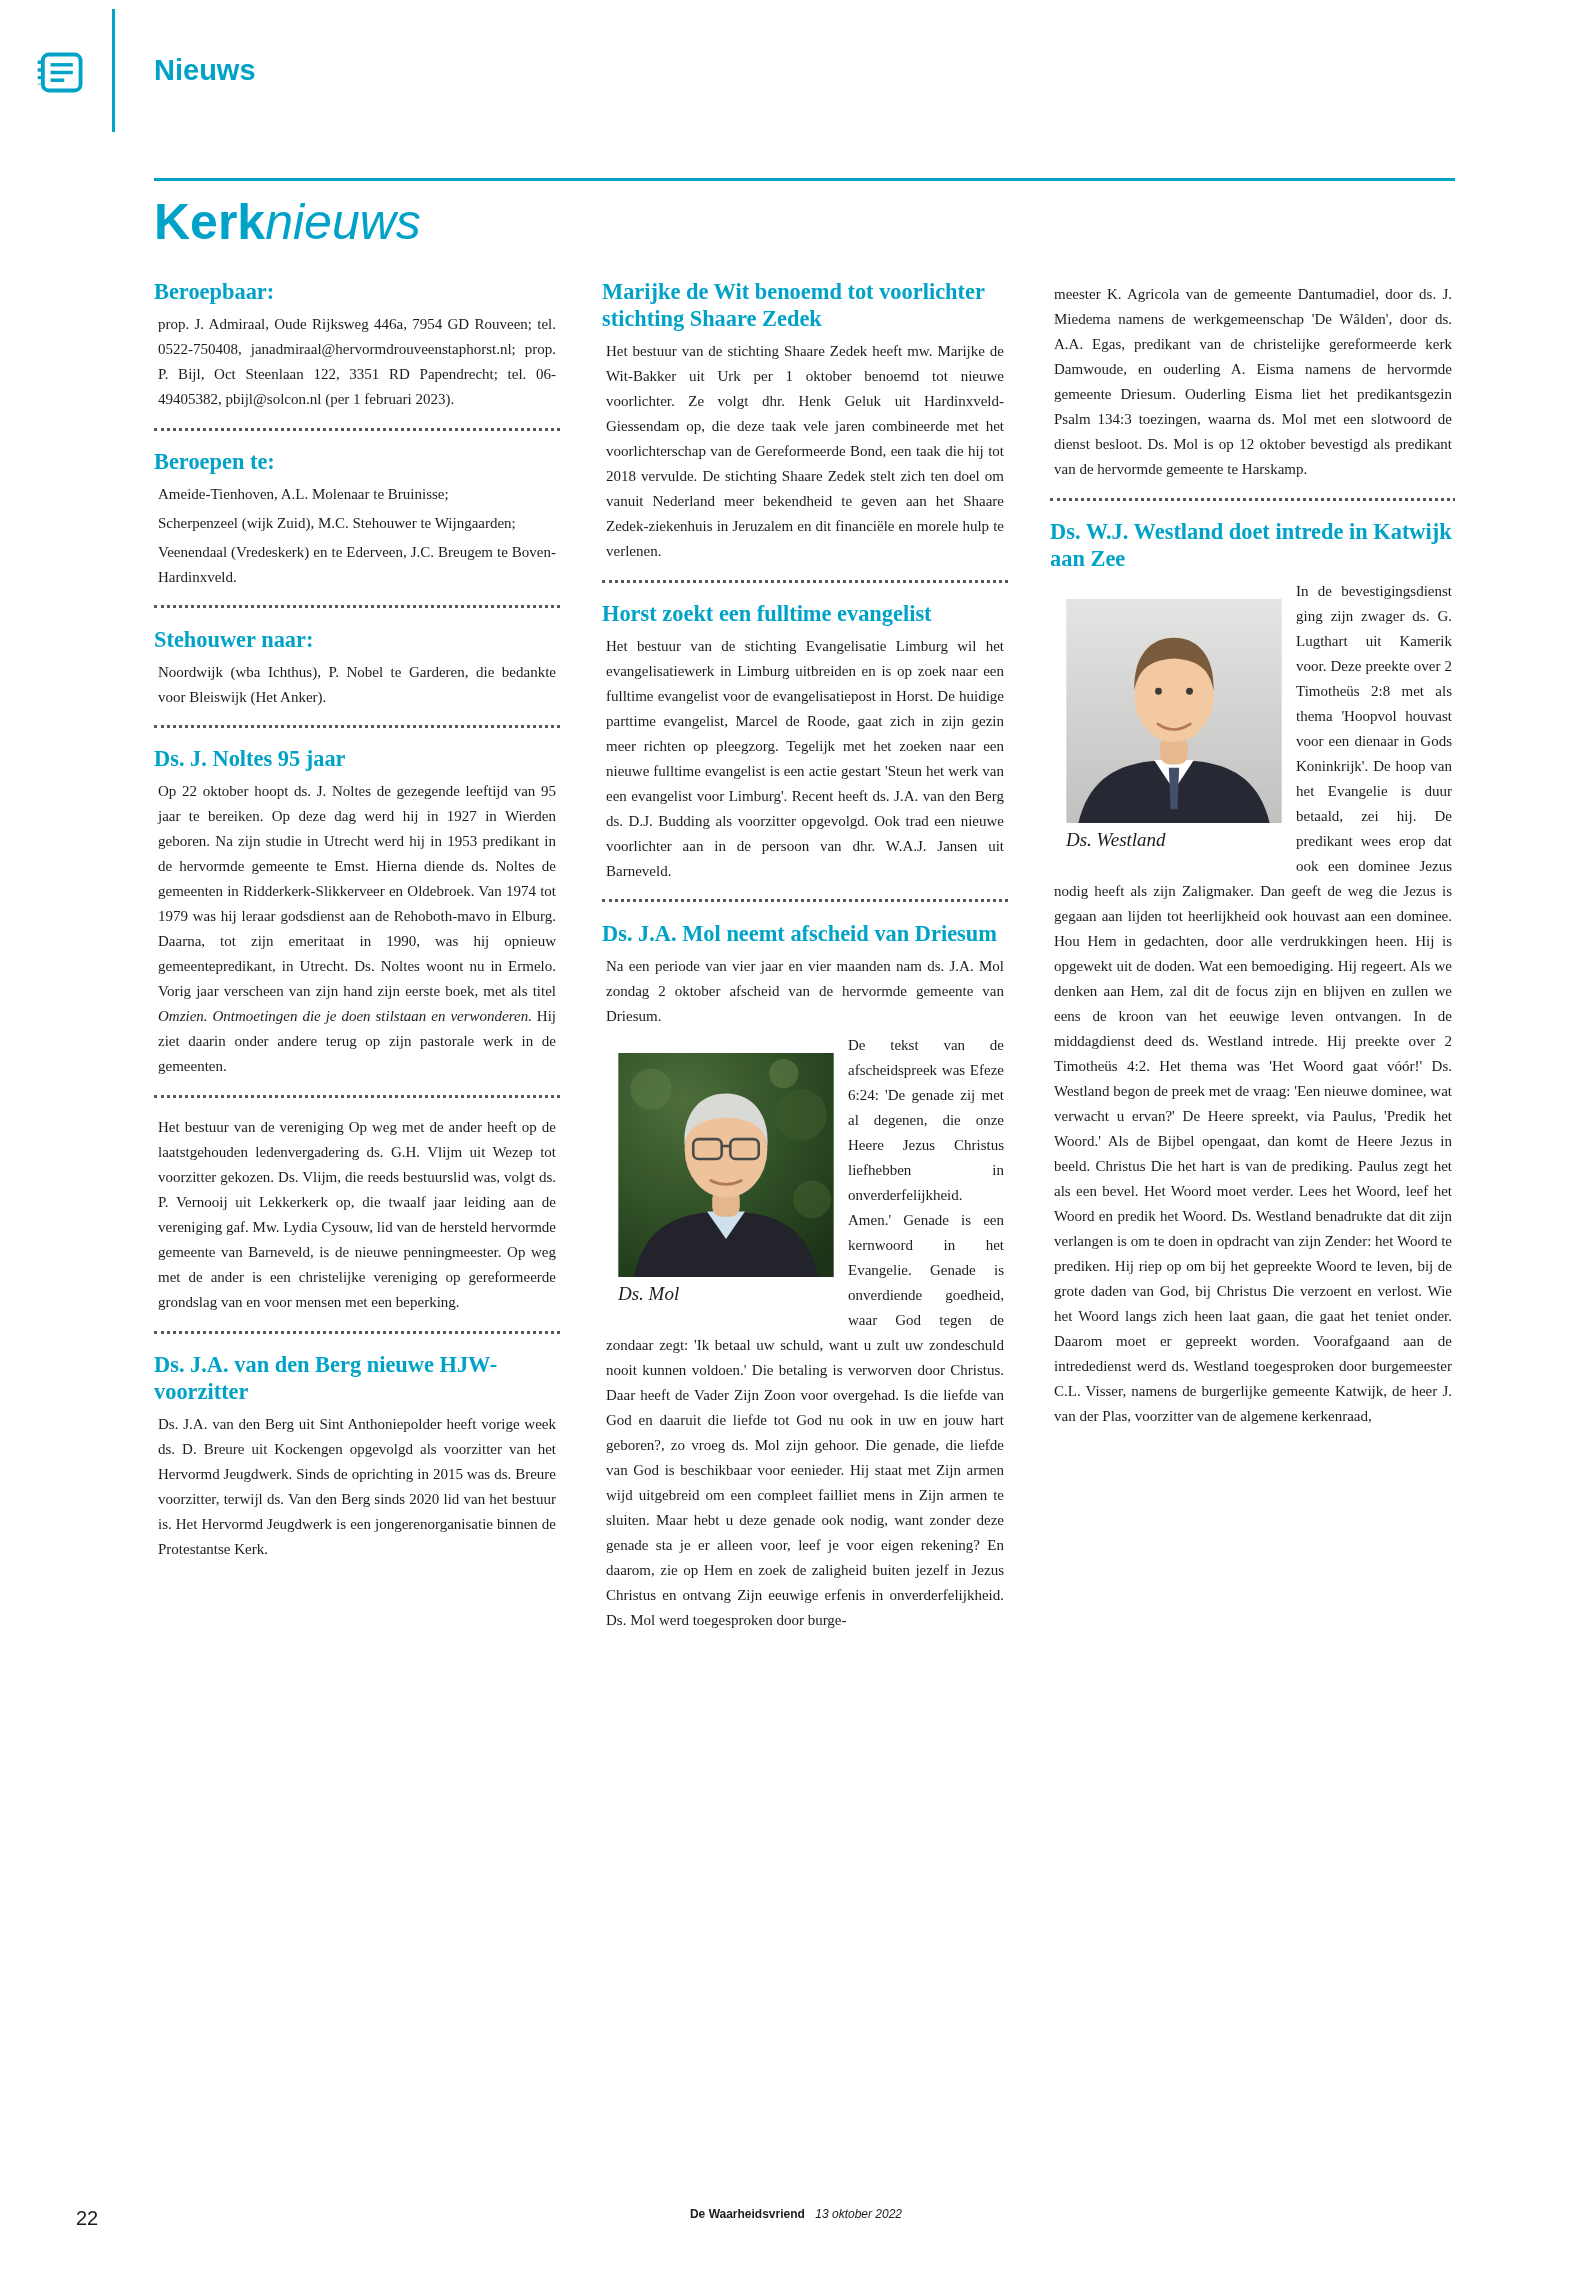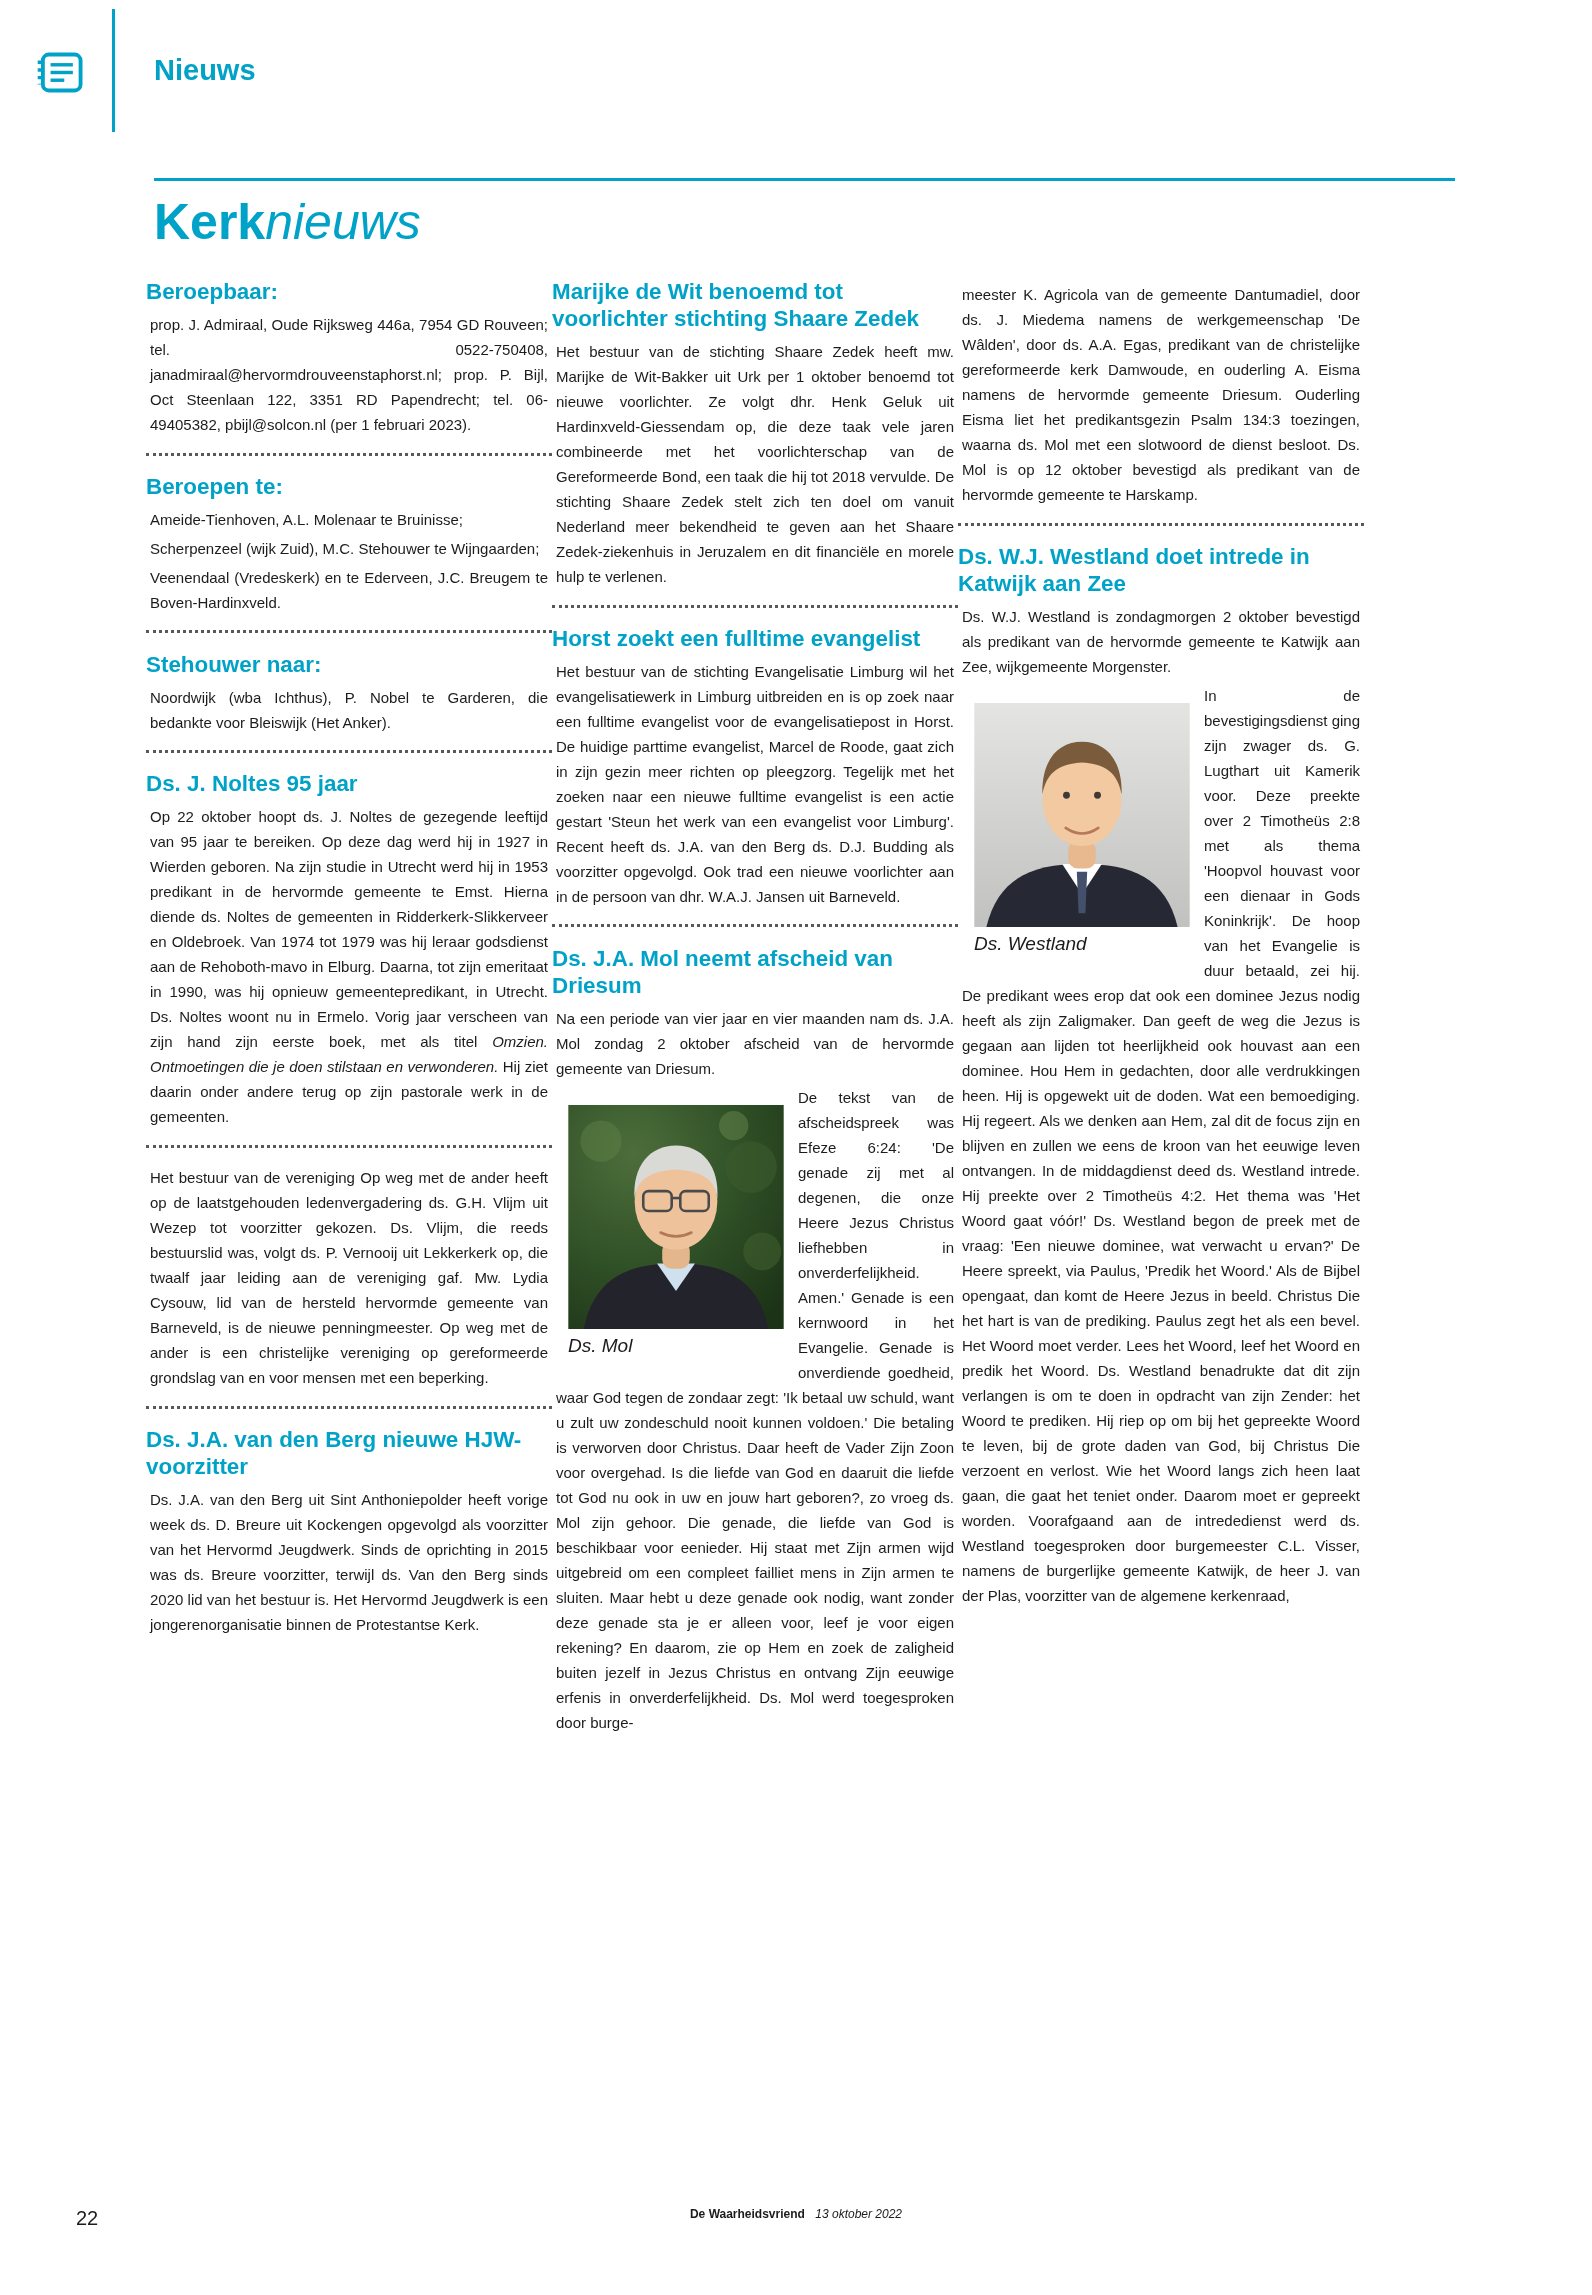--- a/index.html
+++ b/index.html
@@ -12,22 +12,22 @@
   .masthead-icon{position:absolute; left:36px; top:50px; width:48px; height:45px; color:var(--accent);}
   .masthead-icon svg{width:100%; height:100%; display:block;}
   .vline{position:absolute; left:112px; top:8.6px; width:2.6px; height:123px; background:var(--accent);}
   .section-label{position:absolute; left:154px; top:54px; font-size:29px; font-weight:700; color:var(--accent);}
   .title-rule{position:absolute; left:154px; top:178px; width:1301px; height:2.6px; background:var(--accent);}
   .page-title{position:absolute; left:154px; top:195px; font-size:50px; line-height:55px; color:var(--accent);}
   .page-title .t-bold{font-weight:700;}
   .page-title .t-italic{font-style:italic; font-weight:400;}
   
   .content{
-    position:absolute; left:146px; top:278px; width:1301px; height:1911px;
-    display:flex; overflow:hidden;
+    position:absolute; left:154px; top:278px; width:1301px; height:1911px;
+    display:flex; gap:42px; overflow:hidden;font-family:Liberation Serif, serif;
   }
   .col{flex:0 0 406px; width:406px;}
   h3.h{color:var(--accent); font-size:22.4px; line-height:27px; font-weight:700; margin:0 0 7px 0;}
   p.para{margin:4px; font-size:15px; line-height:25px; text-align:justify; color:var(--ink);}
   p.para em{font-style:italic;}
   .dots{border-top:3.5px dotted var(--dots); height:0; margin:15.5px 0 17.3px 0;}
   
   figure.photo{float:left; width:200px; margin:4.3px 14px 3.5px 0; padding:16px;}
   figure.photo svg{display:block; width:216px; height:224px;}
   figure.photo figcaption{font-style:italic; font-size:19px; line-height:24px; margin-top:5.2px; color:var(--ink); text-align:left;}
@@ -135,21 +135,20 @@
           <p class="para">De tekst van de afscheidspreek was Efeze 6:24: 'De genade zij met al degenen, die onze Heere Jezus Christus liefhebben in onverderfelijkheid. Amen.' Genade is een kernwoord in het Evangelie. Genade is onverdiende goedheid, waar God tegen de zondaar zegt: 'Ik betaal uw schuld, want u zult uw zondeschuld nooit kunnen voldoen.' Die betaling is verworven door Christus. Daar heeft de Vader Zijn Zoon voor overgehad. Is die liefde van God en daaruit die liefde tot God nu ook in uw en jouw hart geboren?, zo vroeg ds. Mol zijn gehoor. Die genade, die liefde van God is beschikbaar voor eenieder. Hij staat met Zijn armen wijd uitgebreid om een compleet failliet mens in Zijn armen te sluiten. Maar hebt u deze genade ook nodig, want zonder deze genade sta je er alleen voor, leef je voor eigen rekening? En daarom, zie op Hem en zoek de zaligheid buiten jezelf in Jezus Christus en ontvang Zijn eeuwige erfenis in onverderfelijkheid. Ds. Mol werd toegesproken door burge-</p>
         </section>
       </div>
       <div class="col">
         <section class="sec">
           <p class="para">meester K. Agricola van de gemeente Dantumadiel, door ds. J. Miedema namens de werkgemeenschap 'De Wâlden', door ds. A.A. Egas, predikant van de christelijke gereformeerde kerk Damwoude, en ouderling A. Eisma namens de hervormde gemeente Driesum. Ouderling Eisma liet het predikantsgezin Psalm 134:3 toezingen, waarna ds. Mol met een slotwoord de dienst besloot. Ds. Mol is op 12 oktober bevestigd als predikant van de hervormde gemeente te Harskamp.</p>
           <div class="dots"></div>
         </section>
         <section class="sec">
           <h3 class="h">Ds. W.J. Westland doet intrede in Katwijk aan Zee</h3>
-          <p class="para">Ds. W.J. Westland is zondagmorgen 2 oktober bevestigd als predikant van de hervormde gemeente te Katwijk aan Zee, wijkgemeente Morgenster.</p>
           <figure class="photo">
             <svg viewBox="0 0 250 260">
     <defs>
                 <linearGradient id="wbg" x1="0" y1="0" x2="0" y2="1">
       <stop offset="0%" stop-color="#e4e4e2"></stop>
                   <stop offset="100%" stop-color="#c1c2c0"></stop>
     </linearGradient>
               </defs>
     <rect width="250" height="260" fill="url(#wbg)"></rect>
     <path d="M14 260 C28 202 68 187 125 187 C182 187 222 202 236 260 Z" fill="#262833"></path>

